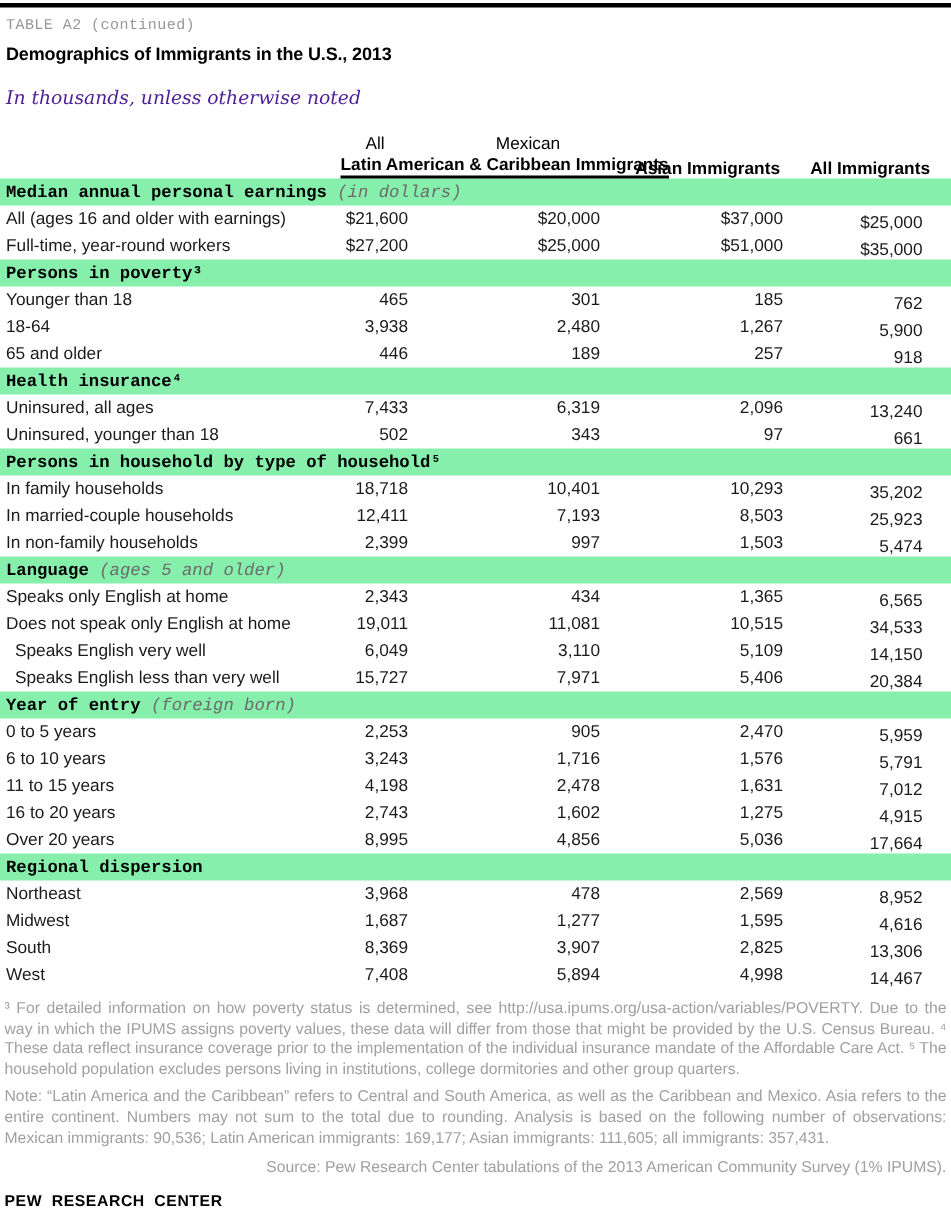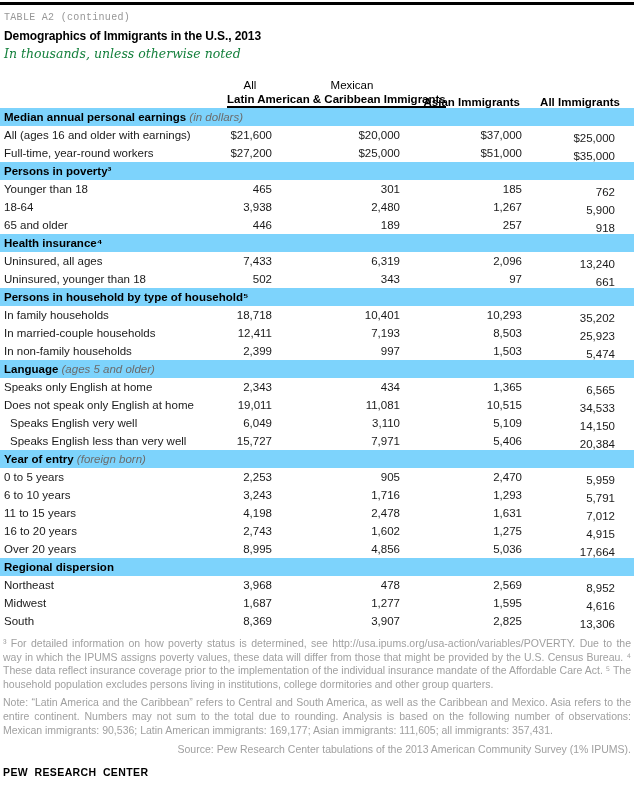--- a/index.html
+++ b/index.html
@@ -16,23 +16,23 @@
 
   .table-tag {
     margin: 7px 4px 0 4px;
     font-size: 10px; color: #979797; letter-spacing: 0.3px; font-family: Liberation Mono, monospace;
   }
   .page-title {
     margin: 6px 4px 0 4px;
     font-size: 12px; font-weight: bold; color: #000; letter-spacing: -0.1px;
   }
   .page-subtitle {
-    margin: 3px 4px 0 4px;
+    margin: 14px 4px 0 4px;
     font-family: "DejaVu Serif", serif;
-    font-style: italic; font-size: 12.5px; color: #15803d;
+    font-style: italic; font-size: 12.5px; color: #4c1d95;
   }
 
   table.demo {
     margin-top: 13px;
     width: 634px; border-collapse: collapse; table-layout: fixed;
   }
   col.c-label { width: 205px; }
   col.c-all   { width: 70px;  }
   col.c-mex   { width: 128px; }
   col.c-asian { width: 122px; }
@@ -41,22 +41,22 @@
   thead th { font-size: 11.5px; font-weight: bold; color: #000; height: 17px; vertical-align: bottom; white-space: nowrap; }
   th.group-hdr { text-align: center; padding-left: 22px; }
   th.group-hdr .uline { display: inline-block; border-bottom: 2px solid #000; padding-bottom: 1px; }
   th.asian-hdr { text-align: right; padding-right: 5px; }
   th.allim-hdr { text-align: right; padding-right: 14px; }
   th.sub-all { text-align: center; padding-left: 20px; font-weight: normal; height: 16px; }
   th.sub-mex { text-align: center; padding-left: 26px; font-weight: normal; height: 16px; }
 
   tbody tr { height: 18px; }
   tr.band td {
-    background: #7dd3fc;
-    font-size: 11.5px; padding-left: 4px; vertical-align: middle;
+    background: #86efac;
+    font-size: 11.5px; padding-left: 4px; vertical-align: middle; font-family: Liberation Mono, monospace;
   }
   .band-label { font-weight: bold; color: #000; }
   .band-note { font-style: italic; color: #6b6b6b; font-weight: normal; }
   td.lbl { font-size: 11.5px; color: #1a1a1a; padding-left: 4px; vertical-align: middle; white-space: nowrap; }
   td.lbl.ind { padding-left: 10px; }
   td.val { font-size: 11.5px; color: #1a1a1a; text-align: right; padding-right: 3px; vertical-align: middle; }
   td.val.last { padding-right: 19px; }
   td.val.last span { position: relative; top: 3px; display: inline-block; }
 
   .fn-block { margin: 7px 3px 0 3px; }
@@ -233,21 +233,21 @@
           <td class="lbl">0 to 5 years</td>
           <td class="val">2,253</td>
           <td class="val">905</td>
           <td class="val">2,470</td>
           <td class="val last"><span>5,959</span></td>
         </tr>
         <tr>
           <td class="lbl">6 to 10 years</td>
           <td class="val">3,243</td>
           <td class="val">1,716</td>
-          <td class="val">1,293</td>
+          <td class="val">1,576</td>
           <td class="val last"><span>5,791</span></td>
         </tr>
         <tr>
           <td class="lbl">11 to 15 years</td>
           <td class="val">4,198</td>
           <td class="val">2,478</td>
           <td class="val">1,631</td>
           <td class="val last"><span>7,012</span></td>
         </tr>
         <tr>
@@ -280,20 +280,27 @@
           <td class="val">1,277</td>
           <td class="val">1,595</td>
           <td class="val last"><span>4,616</span></td>
         </tr>
         <tr>
           <td class="lbl">South</td>
           <td class="val">8,369</td>
           <td class="val">3,907</td>
           <td class="val">2,825</td>
           <td class="val last"><span>13,306</span></td>
+        </tr>
+        <tr>
+          <td class="lbl">West</td>
+          <td class="val">7,408</td>
+          <td class="val">5,894</td>
+          <td class="val">4,998</td>
+          <td class="val last"><span>14,467</span></td>
         </tr>
       </tbody>
   </table>
 
   <div class="fn-block">
     <p class="fn">³ For detailed  information  on how poverty status is determined,  see http://usa.ipums.org/usa-action/variables/POVERTY.  Due to the way in which the IPUMS assigns poverty values, these data  will differ  from those that might be provided  by the U.S. Census  Bureau.  ⁴ These data reflect insurance  coverage prior to the implementation  of the individual  insurance  mandate  of the Affordable  Care Act. ⁵ The household population  excludes  persons  living in institutions,  college dormitories  and other group quarters.</p>
     <p class="note">Note: “Latin America and the Caribbean”  refers  to Central  and South America,  as well as the Caribbean  and Mexico. Asia refers  to the entire continent.  Numbers  may not sum to the total  due to rounding.  Analysis  is based  on the following  number  of observations:  Mexican  immigrants: 90,536; Latin  American  immigrants:  169,177; Asian  immigrants:  111,605; all immigrants:  357,431.</p>
     <p class="source">Source: Pew Research Center tabulations  of the 2013 American  Community  Survey (1% IPUMS).</p>
     <p class="brand">PEW RESEARCH CENTER</p>
   </div>

